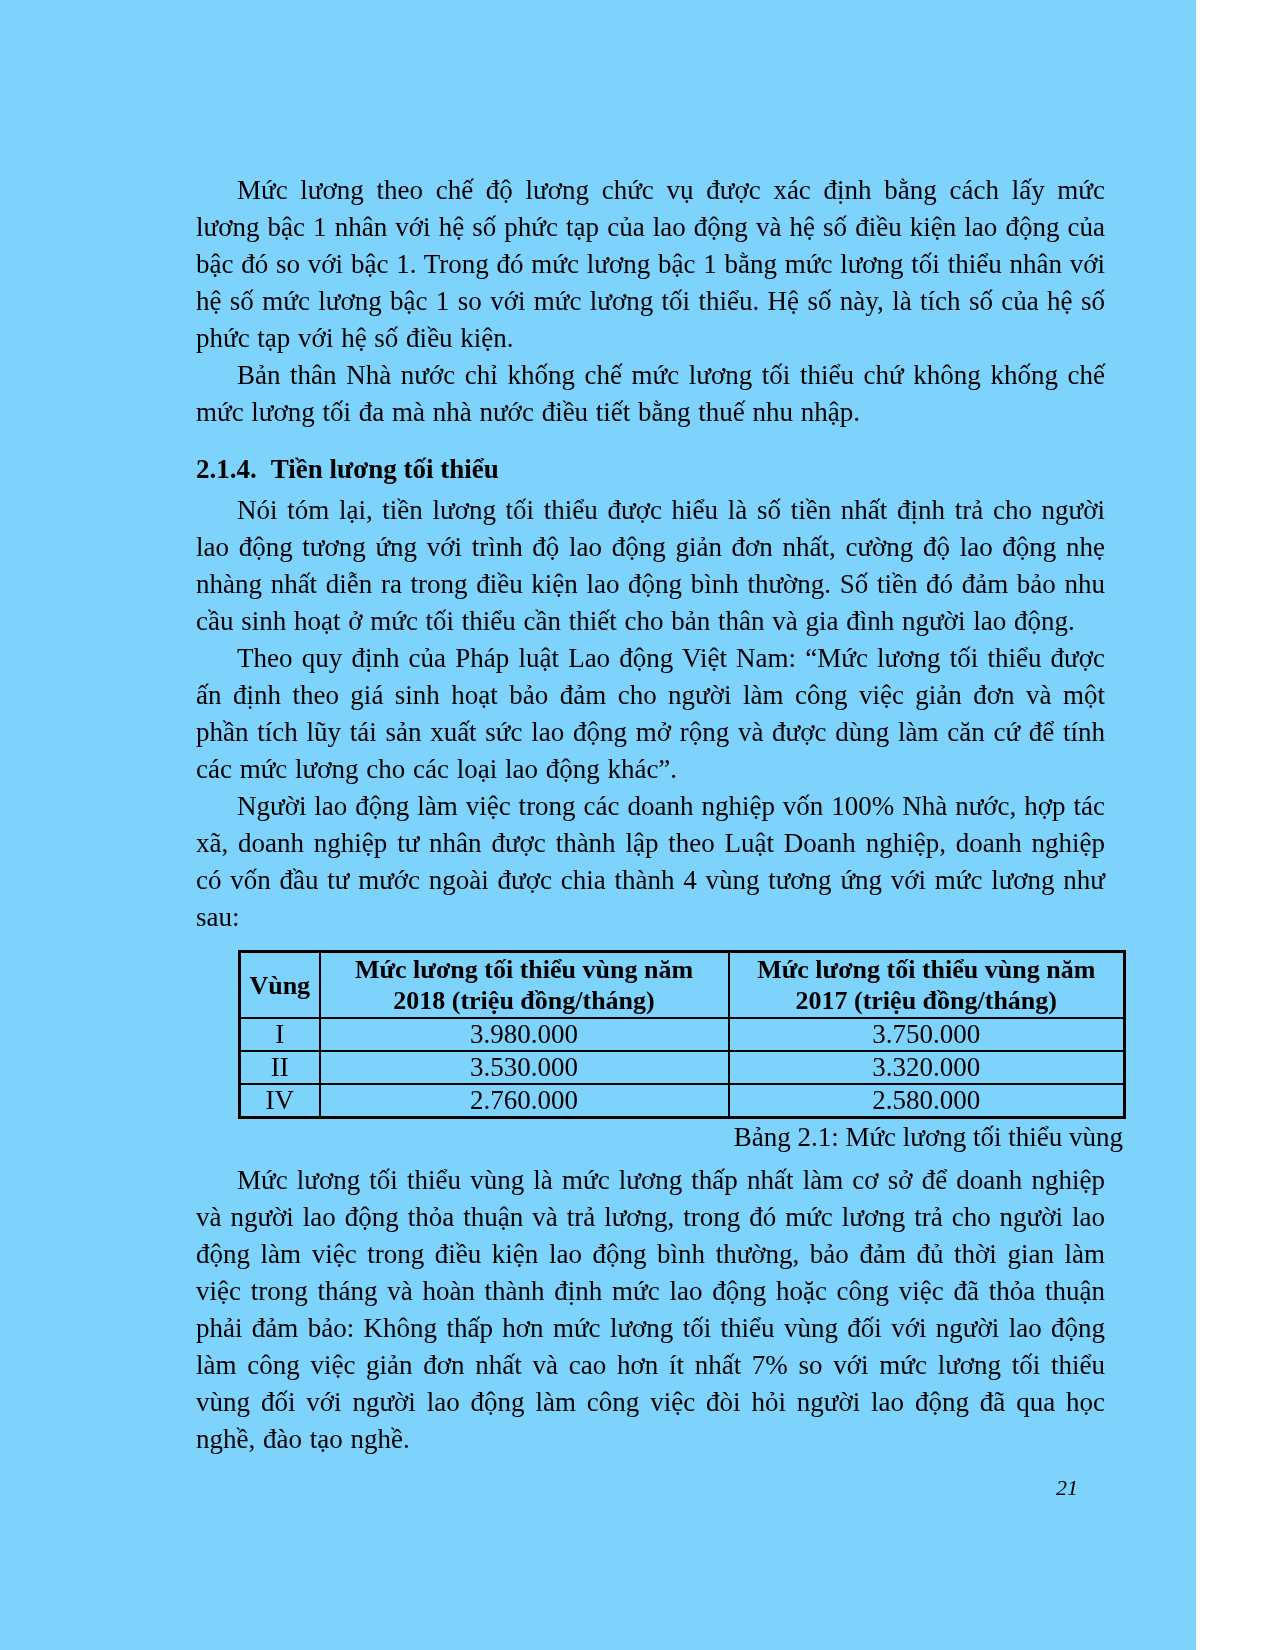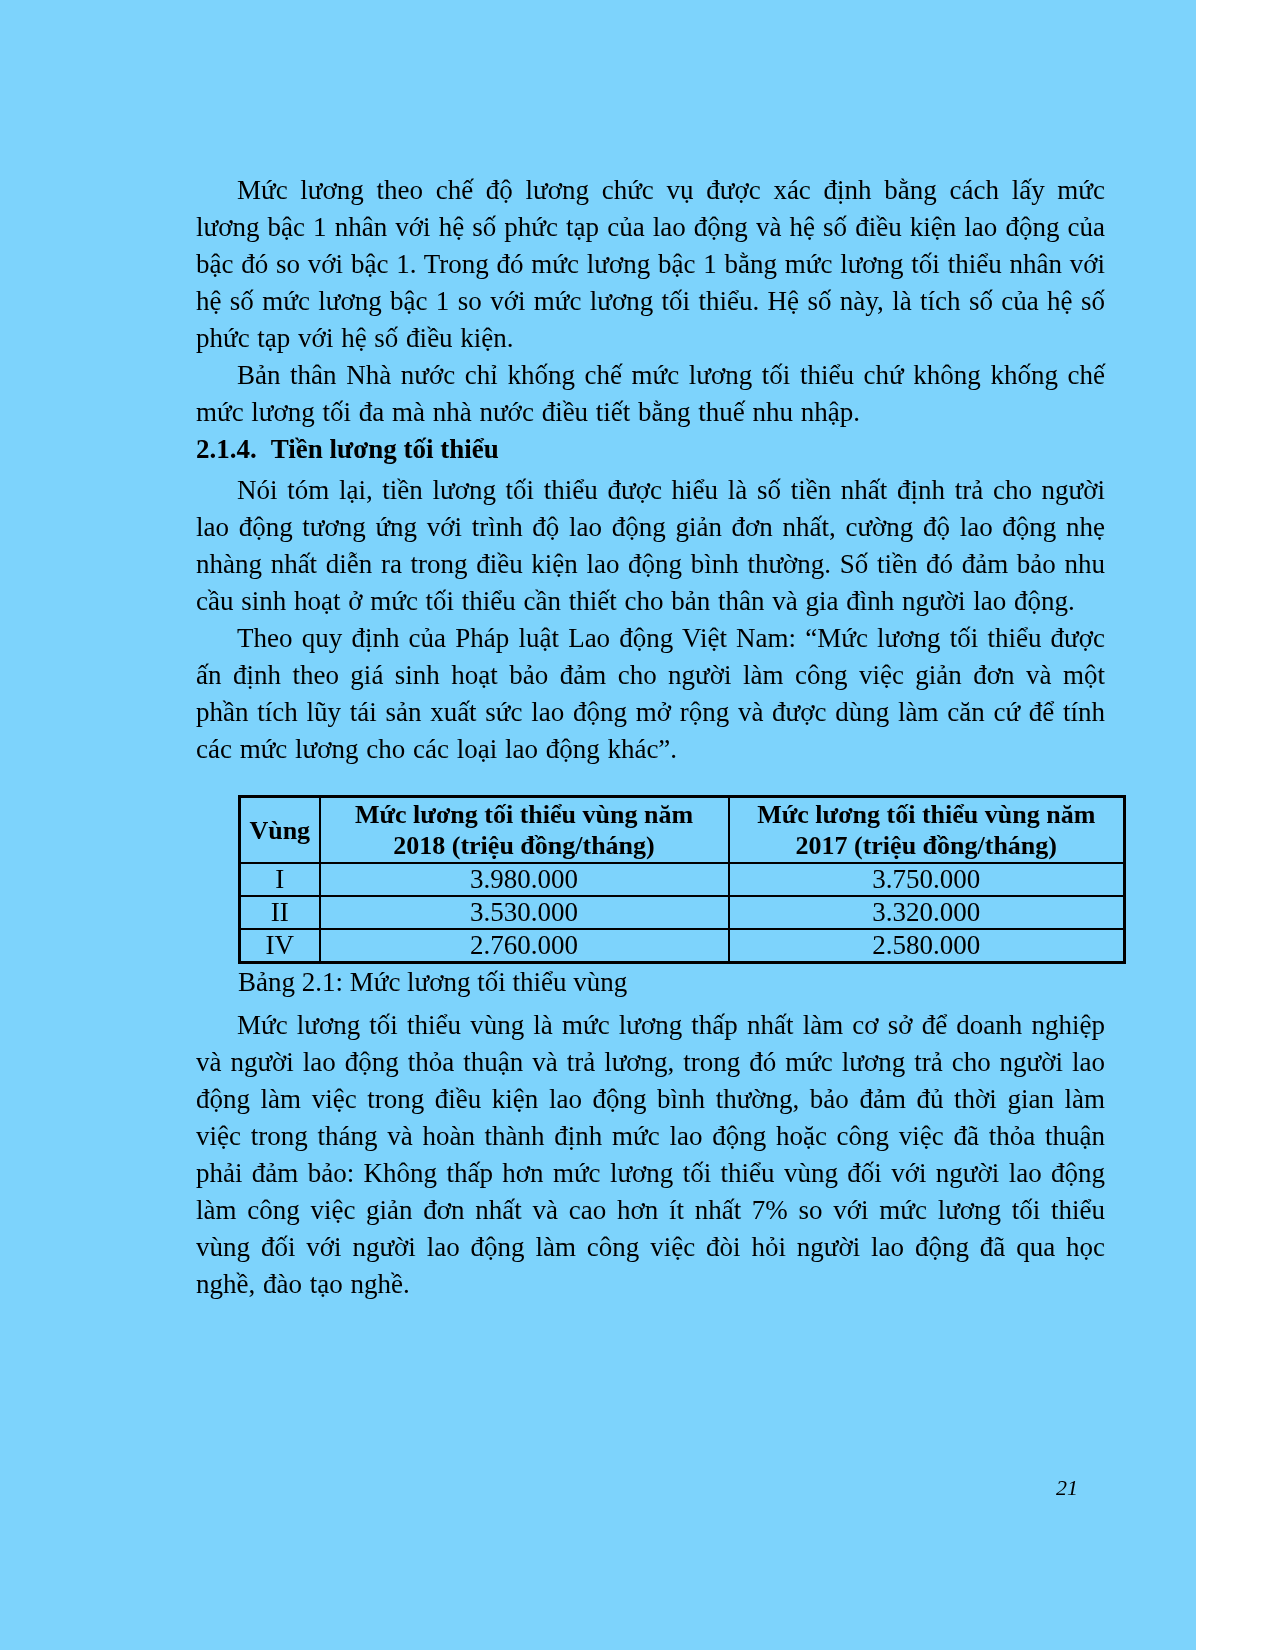--- a/index.html
+++ b/index.html
@@ -20,32 +20,32 @@
   }
   p.body-para {
     margin: 0;
     font-size: 27px;
     line-height: 37px;
     text-align: justify;
     text-indent: 41px;
     word-spacing: 1px;
   }
   h3.section-heading {
-    margin: 0 0 4px 0;
+    margin: 20px 0 4px 0;
     font-size: 27px;
     line-height: 37px;
     font-weight: bold;
     text-align: left;
   }
   h3.section-heading .heading-number { margin-right: 14px; }
   table.wage-table {
     border-collapse: collapse;
     table-layout: fixed;
     width: 885px;
-    margin: 27px 0 0 42px;
+    margin: 14px 0 0 42px;
     border: 3px solid #000;
   }
   table.wage-table th, table.wage-table td {
     border: 2px solid #000;
     text-align: center;
     vertical-align: middle;
     overflow: hidden;
   }
   table.wage-table th {
     font-size: 26px;
@@ -58,21 +58,21 @@
     line-height: 31px;
     height: 31px;
     padding: 0;
   }
   .col-region { width: 80px; }
   .col-2018 { width: 409px; }
   .col-2017 { width: 396px; }
   .table-caption {
     width: 885px;
     margin-left: 42px;
-    text-align: left;
+    text-align: right;
     font-size: 27px;
     line-height: 37px;
   }
   p.after-table { margin-top: 6px; font-family: Liberation Serif, serif; }
   .page-number {
     position: absolute;
     top: 1476px;
     right: 118px;
     font-size: 22px;
     line-height: 24px;
@@ -90,20 +90,21 @@
     <p class="body-para">Bản thân Nhà nước chỉ khống chế mức lương tối thiểu chứ không khống chế mức lương tối đa mà nhà nước điều tiết bằng thuế nhu nhập.</p>
 
     <h3 class="section-heading">
       <span class="heading-number">2.1.4.</span><span>Tiền lương tối thiểu</span>
     </h3>
 
     <p class="body-para">Nói tóm lại, tiền lương tối thiểu được hiểu là số tiền nhất định trả cho người lao động tương ứng với trình độ lao động giản đơn nhất, cường độ lao động nhẹ nhàng nhất diễn ra trong điều kiện lao động bình thường. Số tiền đó đảm bảo nhu cầu sinh hoạt ở mức tối thiểu cần thiết cho bản thân và gia đình người lao động.</p>
 
     <p class="body-para">Theo quy định của Pháp luật Lao động Việt Nam: “Mức lương tối thiểu được ấn định theo giá sinh hoạt bảo đảm cho người làm công việc giản đơn và một phần tích lũy tái sản xuất sức lao động mở rộng và được dùng làm căn cứ để tính các mức lương cho các loại lao động khác”.</p>
 
+    <p class="body-para">Người lao động làm việc trong các doanh nghiệp vốn 100% Nhà nước, hợp tác xã, doanh nghiệp tư nhân được thành lập theo Luật Doanh nghiệp, doanh nghiệp có vốn đầu tư mước ngoài được chia thành 4 vùng tương ứng với mức lương như sau:</p>
 
     <table class="wage-table">
       <colgroup>
         <col class="col-region">
         <col class="col-2018">
         <col class="col-2017">
       </colgroup>
       <thead>
         <tr>
           <th>Vùng</th>

